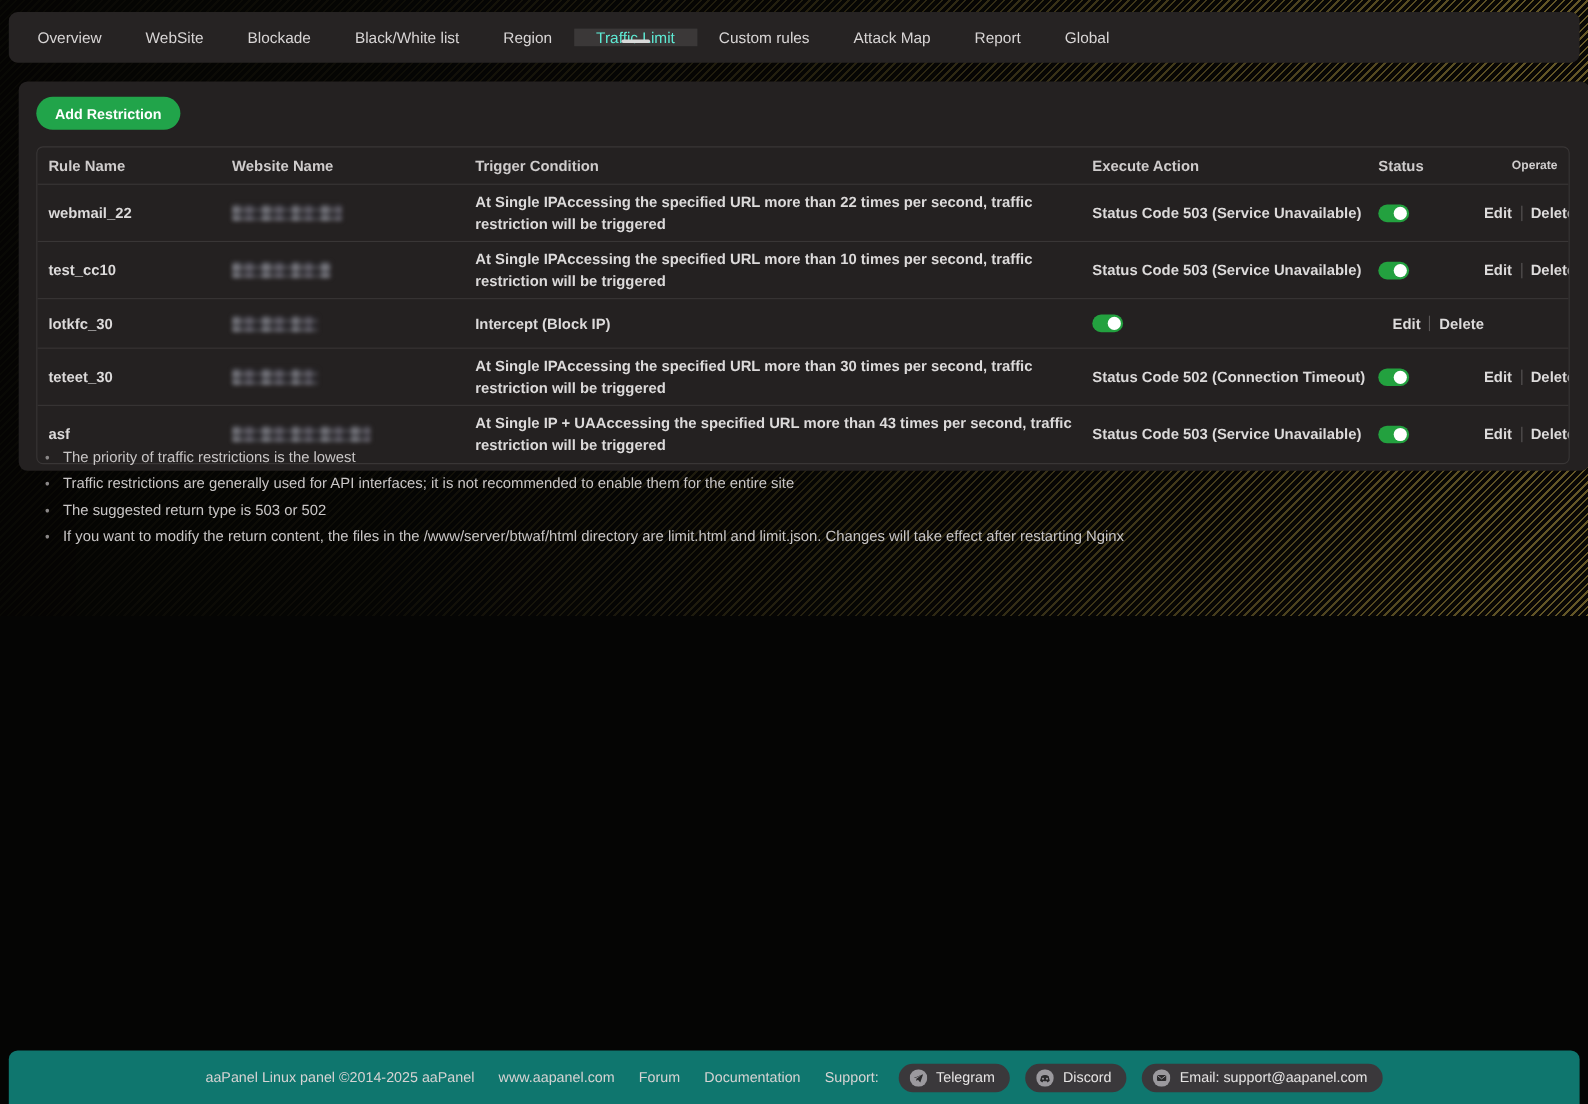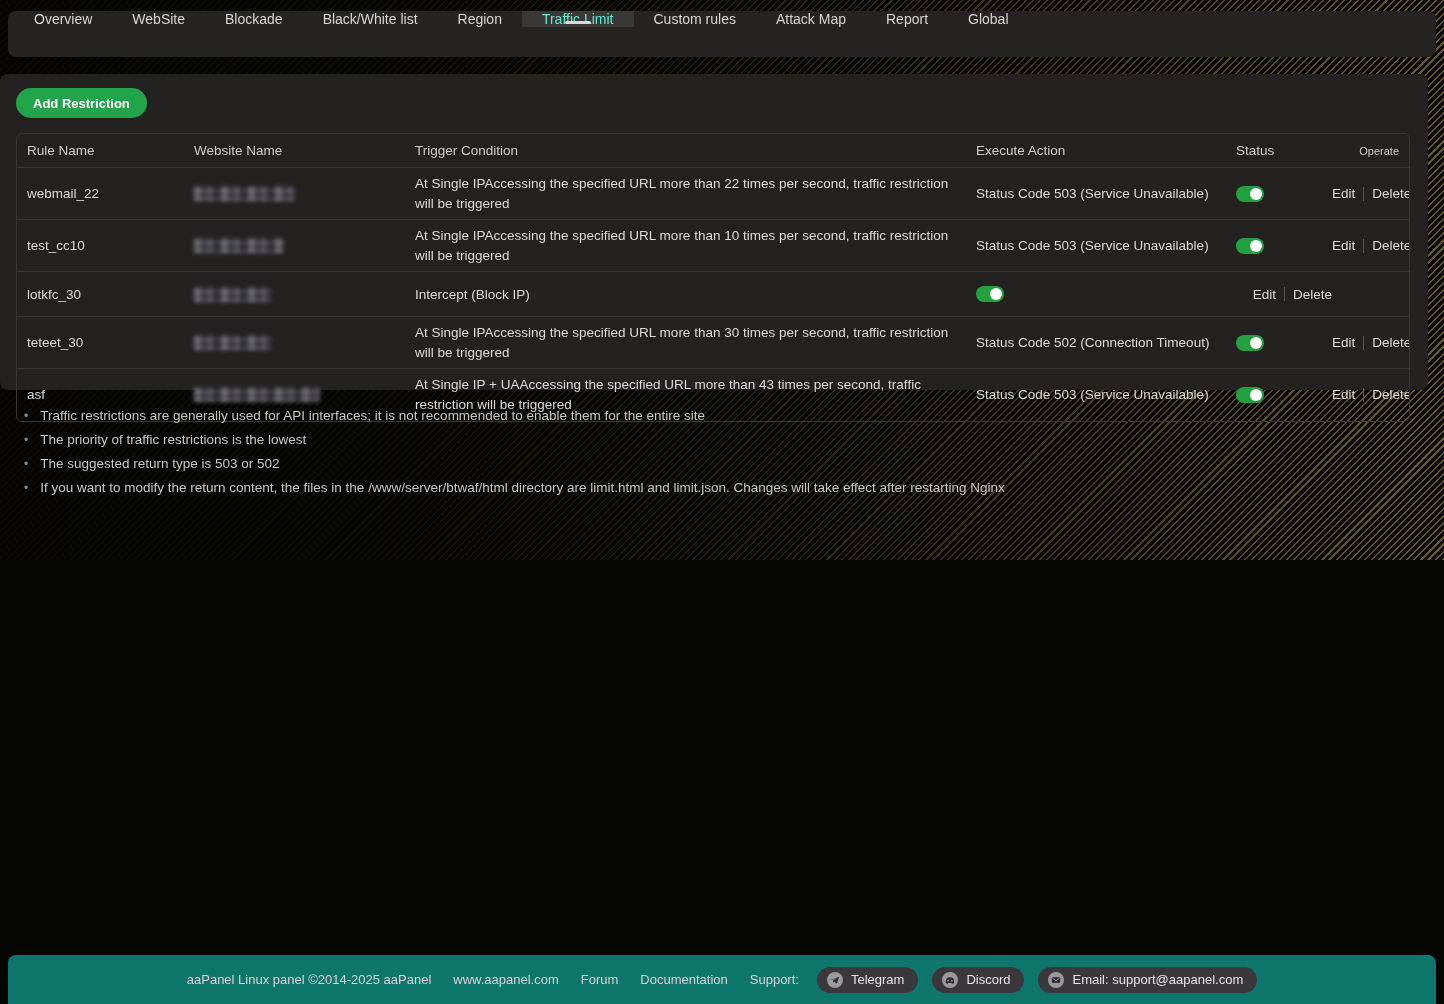--- a/index.html
+++ b/index.html
@@ -15,53 +15,53 @@
     position: absolute; top: 0; left: 0; width: 1444px; height: 560px;
     background: repeating-linear-gradient(135deg, #6b5d2a 0 1.5px, #0a0805 1.5px 5px);
     -webkit-mask-image: linear-gradient(to left, rgba(0,0,0,0.95), rgba(0,0,0,0.35) 45%, rgba(0,0,0,0.10) 75%, rgba(0,0,0,0.05));
     mask-image: linear-gradient(to left, rgba(0,0,0,0.95), rgba(0,0,0,0.35) 45%, rgba(0,0,0,0.10) 75%, rgba(0,0,0,0.05));
     z-index: 0;
   }
   
   .tabbar {
     position: absolute; left: 8px; top: 11px; width: 1428px; height: 46px;
     background: #262323; border-radius: 8px;
-    display: flex; align-items: flex-start; padding-left: 6px;
+    display: flex; align-items: center; padding-left: 6px;
     overflow: hidden; z-index: 2;
   }
   .tab {
     display: flex; align-items: center; padding: 0 20px;
     font-size: 14px; color: #d8d5d5; cursor: pointer; position: relative; white-space: nowrap;
   }
   .tab.active { background: #3b3838; color: #5eead4; }
   .tab.active::after {
     content: ""; position: absolute; left: 50%; transform: translateX(-50%);
     bottom: 3px; width: 26px; height: 3px; background: #d9d9d9; border-radius: 2px;
   }
   
   .panel {
-    position: absolute; left: 0; top: 74px; width: 1428px; height: 316px;
+    position: absolute; left: 17px; top: 74px; width: 1428px; height: 354px;
     background: #242121; border-radius: 8px; z-index: 2; padding-left: 28px;
   }
   .add-btn {
     position: absolute; left: 16px; top: 14px; height: 30px; padding: 0 17px;
     background: #21a44a; color: #ffffff; font-size: 13px; font-weight: bold;
     border: none; border-radius: 16px; font-family: "Liberation Sans", sans-serif;
     cursor: pointer;
   }
   .table {
     position: absolute; left: 16px; top: 59px; width: 1394px;
     border: 1px solid #393636; border-radius: 6px; overflow: hidden;
   }
   .trow {
     display: grid;
     grid-template-columns: 167px 221px 561px 260px 96px 1fr;
     padding: 0 10px; align-items: center;
     border-top: 1px solid #393636; min-height: 45px;
-    font-size: 13.5px; color: #dcdada;
+    font-size: 13.5px; color: #dcdada; font-weight: bold;
   }
   .trow.thead { border-top: none; min-height: 33px; color: #cfcccc; }
   .cell-trigger { padding-right: 18px; line-height: 1.45; padding-top: 6px; padding-bottom: 6px; }
   .cell-operate { justify-self: end; display: flex; align-items: center; }
   .cell-operate.hdr { font-size: 11px; }
   .op-link { color: #dddbdb; cursor: pointer; }
   .op-sep { width: 1px; height: 14px; background: #5a5757; margin: 0 8px; }
   .blur-name {
     height: 15px; border-radius: 2px; filter: blur(2px);
     background-image:
@@ -207,22 +207,22 @@
         </div>
       <div class="cell-operate">
         <span class="op-link">Edit</span>
         <span class="op-sep"></span>
         <span class="op-link">Delete</span>
       </div>
     </div>
   </div>
 
   <ul class="notes">
+    <li>The priority of traffic restrictions is the lowest</li>
     <li>Traffic restrictions are generally used for API interfaces; it is not recommended to enable them for the entire site</li>
-    <li>The priority of traffic restrictions is the lowest</li>
     <li>The suggested return type is 503 or 502</li>
     <li>If you want to modify the return content, the files in the /www/server/btwaf/html directory are limit.html and limit.json. Changes will take effect after restarting Nginx</li>
   </ul>
 </section>
 
 <footer class="footer">
   <div class="fgroup">
     <span>aaPanel Linux panel ©2014-2025 aaPanel</span>
     <span class="flink">www.aapanel.com</span>
     <span class="flink">Forum</span>

